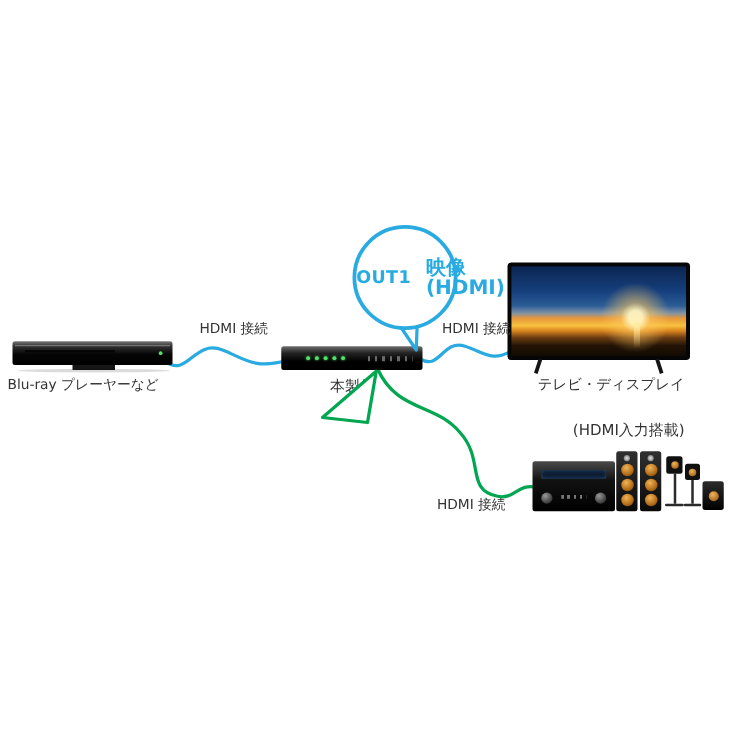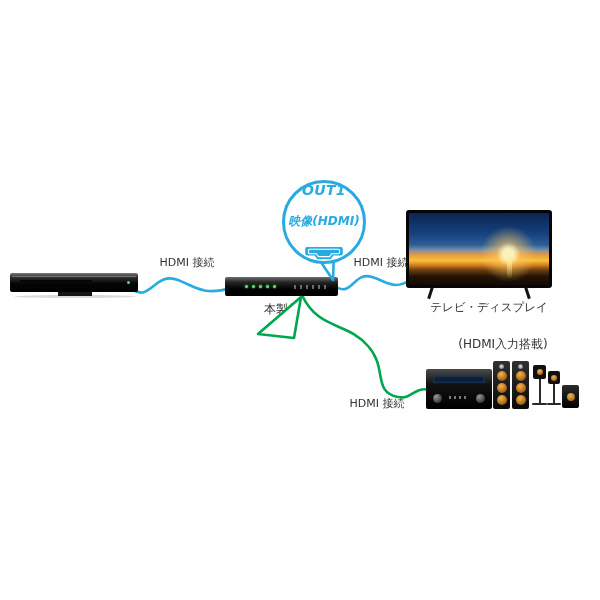--- a/index.html
+++ b/index.html
@@ -88,25 +88,25 @@
   .sbase.b1 { left:532px; top:403px; width:15px; }
   .sbase.b2 { left:547px; top:403px; width:14px; }
   .bookshelf { position:absolute; left:562px; top:385px; width:17px; height:23px; z-index:2;
                background:linear-gradient(180deg,#2b2b2b,#000); border-radius:2px;
                display:flex; align-items:center; justify-content:center; }
   .bookshelf i { width:8px; height:8px; border-radius:50%;
                  background:radial-gradient(circle at 40% 32%,#f2b355,#8a4f10); }
 
   
   .bubble { position:absolute; width:84px; height:84px; border-radius:50%; background:#fff; z-index:4;
-            display:flex; flex-direction:column; align-items:center; justify-content:space-between; gap:2px;font-style:italic; }
+            display:flex; flex-direction:row; align-items:center; justify-content:flex-start; gap:2px; }
   .bubble.out1 { left:282px; top:180px; border:3px solid var(--blue);  color:var(--blue); }
   .bubble.out2 { left:234px; top:318px; border:3px solid var(--green); color:var(--green); }
   .bubble .title { font-weight:bold; font-size:14px; letter-spacing:.3px; line-height:1; }
-  .bubble .subtitle { font-weight:bold; font-size:12px; line-height:1; }
+  .bubble .subtitle { font-weight:bold; font-size:16px; line-height:1;margin-left:10px; }
   .hdmi-icon { display:block; margin-top:2px; }
   .plug.blue-fill  { fill:var(--blue); }
   .plug.green-fill { fill:var(--green); }
   .plug-inner { fill:none; stroke:#fff; stroke-width:1.1px; }
 
   
   .bluray-label  { left:6px;   top:301px; width:150px; }
   .product-label { left:226px; top:302px; width:112px; font-size:12px; }
   .tv-label      { left:412px; top:300px; width:154px; font-size:11.5px; }
   .amp-label     { left:444px; top:337px; width:118px; font-size:10.5px; }
@@ -126,20 +126,21 @@
     <path class="cable green" d="M302,295 C318,330 348,322 368,346 C388,368 372,392 398,397 C412,400 414,386 430,390"></path>
   </svg>
 
   <div class="bluray">
     <div class="topline"></div>
     <div class="slot"></div>
     <i class="pled"></i>
   </div>
   <div class="bluray-base"></div>
   <div class="bluray-shadow"></div>
+  <div class="jp-label bluray-label">Blu-ray プレーヤーなど</div>
 
   <div class="product">
     <div class="leds">
         <i></i>
         <i></i>
         <i></i>
         <i></i>
         <i></i>
       </div>
     <div class="ports"></div>

